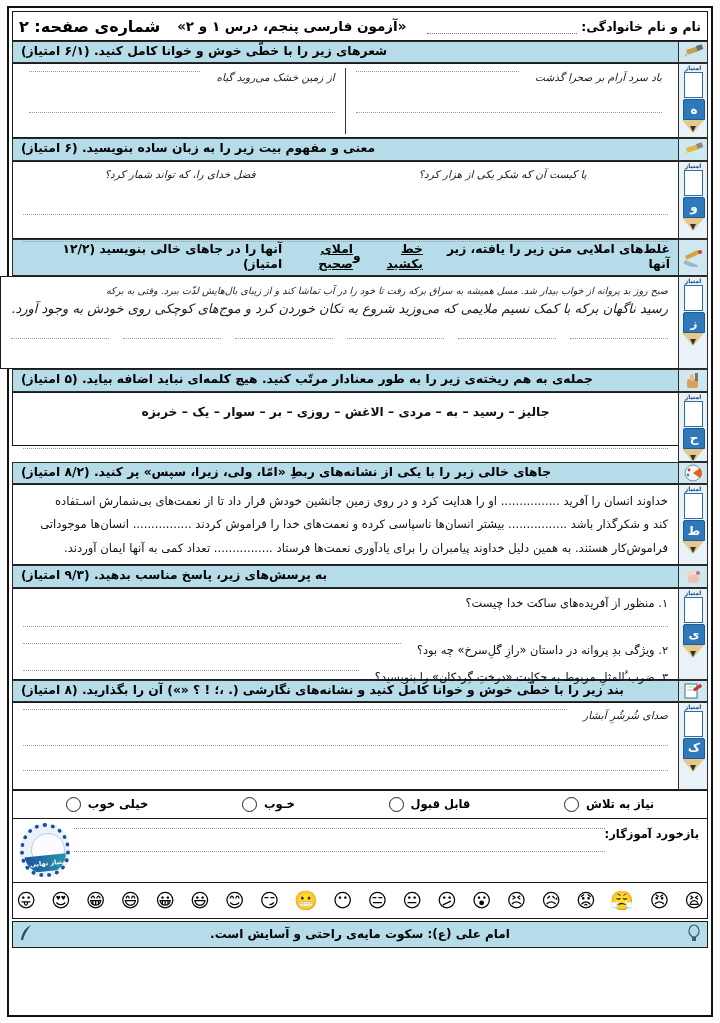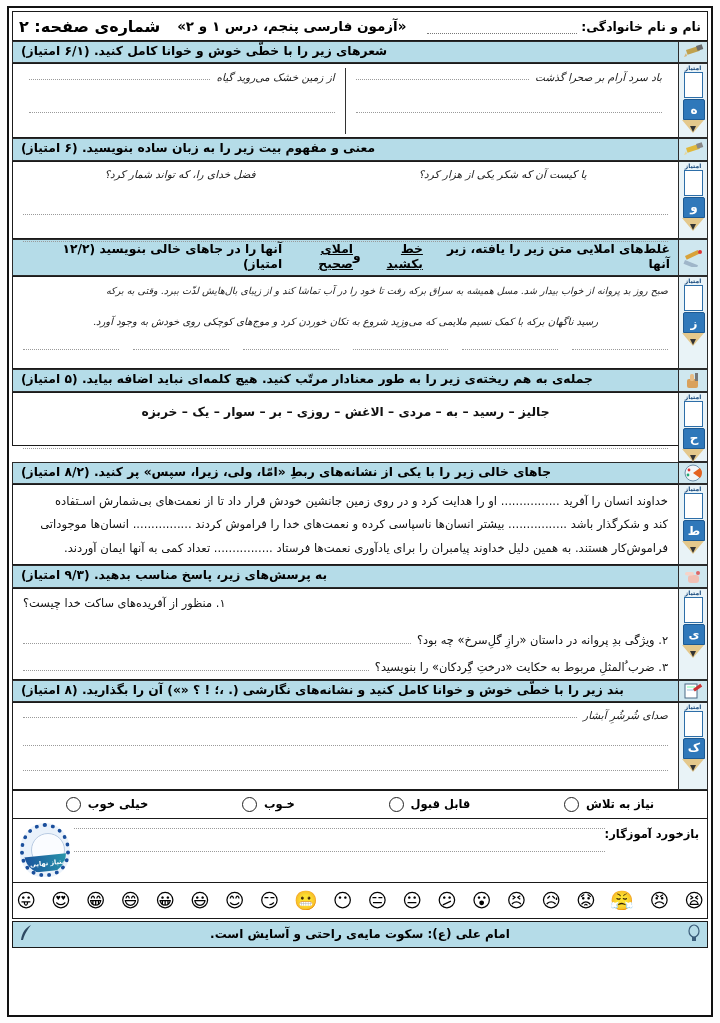--- a/index.html
+++ b/index.html
@@ -105,21 +105,21 @@
   }
   .pencil-lead {
     width:0;height:0;margin:-7px auto 0 auto;
     border-left:3px solid transparent;
     border-right:3px solid transparent;
     border-top:6px solid #333;
   }
 
   
   .dotline { border-bottom:1.6px dotted #9a9a9a; height:0; }
-  .line-row { display:flex; align-items:flex-end; gap:6px; }
+  .line-row { display:flex; gap:16px; }
 
   .hand {
     font-family:"DejaVu Serif", serif;
     font-size:10.5px; color:#1a1a1a; font-style:italic;
     white-space:nowrap;
   }
   .prn { font-size:11.4px; color:#111; }
 
   
   .poem-grid { display:flex; align-items:stretch; }
@@ -304,21 +304,21 @@
           <span class="score-label">امتیاز</span>
           <div class="score-box"></div>
           <div class="pencil-wrap">
             <div class="pencil-band">ز</div>
             <div class="pencil-tip"></div>
                 <div class="pencil-lead"></div>
           </div>
         </div>
         <div class="ans-area" style="height:93px;">
           <div class="hand" style="margin-top:4px;font-size:9.6px;text-align:right;">صبح روز بد پروانه از خواب بیدار شد. مسل همیشه به سراق برکه رفت تا خود را در آب تماشا کند و از زیبای بال‌هایش لذّت ببرد. وقتی به برکه</div>
-          <div class="hand" style="margin-top:20px;font-size:10px;text-align:center;">رسید ناگهان برکه با کمک نسیم ملایمی که می‌وزید شروع به تکان خوردن کرد و موج‌های کوچکی روی خودش به وجود آورد.</div>
+          <div class="hand" style="margin-top:5px;font-size:13px;text-align:center;">رسید ناگهان برکه با کمک نسیم ملایمی که می‌وزید شروع به تکان خوردن کرد و موج‌های کوچکی روی خودش به وجود آورد.</div>
           <div style="display:flex;gap:14px;margin-top:22px;">
             <span class="dotline" style="flex:1;"></span>
                 <span class="dotline" style="flex:1;"></span>
             <span class="dotline" style="flex:1;"></span>
                 <span class="dotline" style="flex:1;"></span>
             <span class="dotline" style="flex:1;"></span>
                 <span class="dotline" style="flex:1;"></span>
           </div>
         </div>
       </div>

